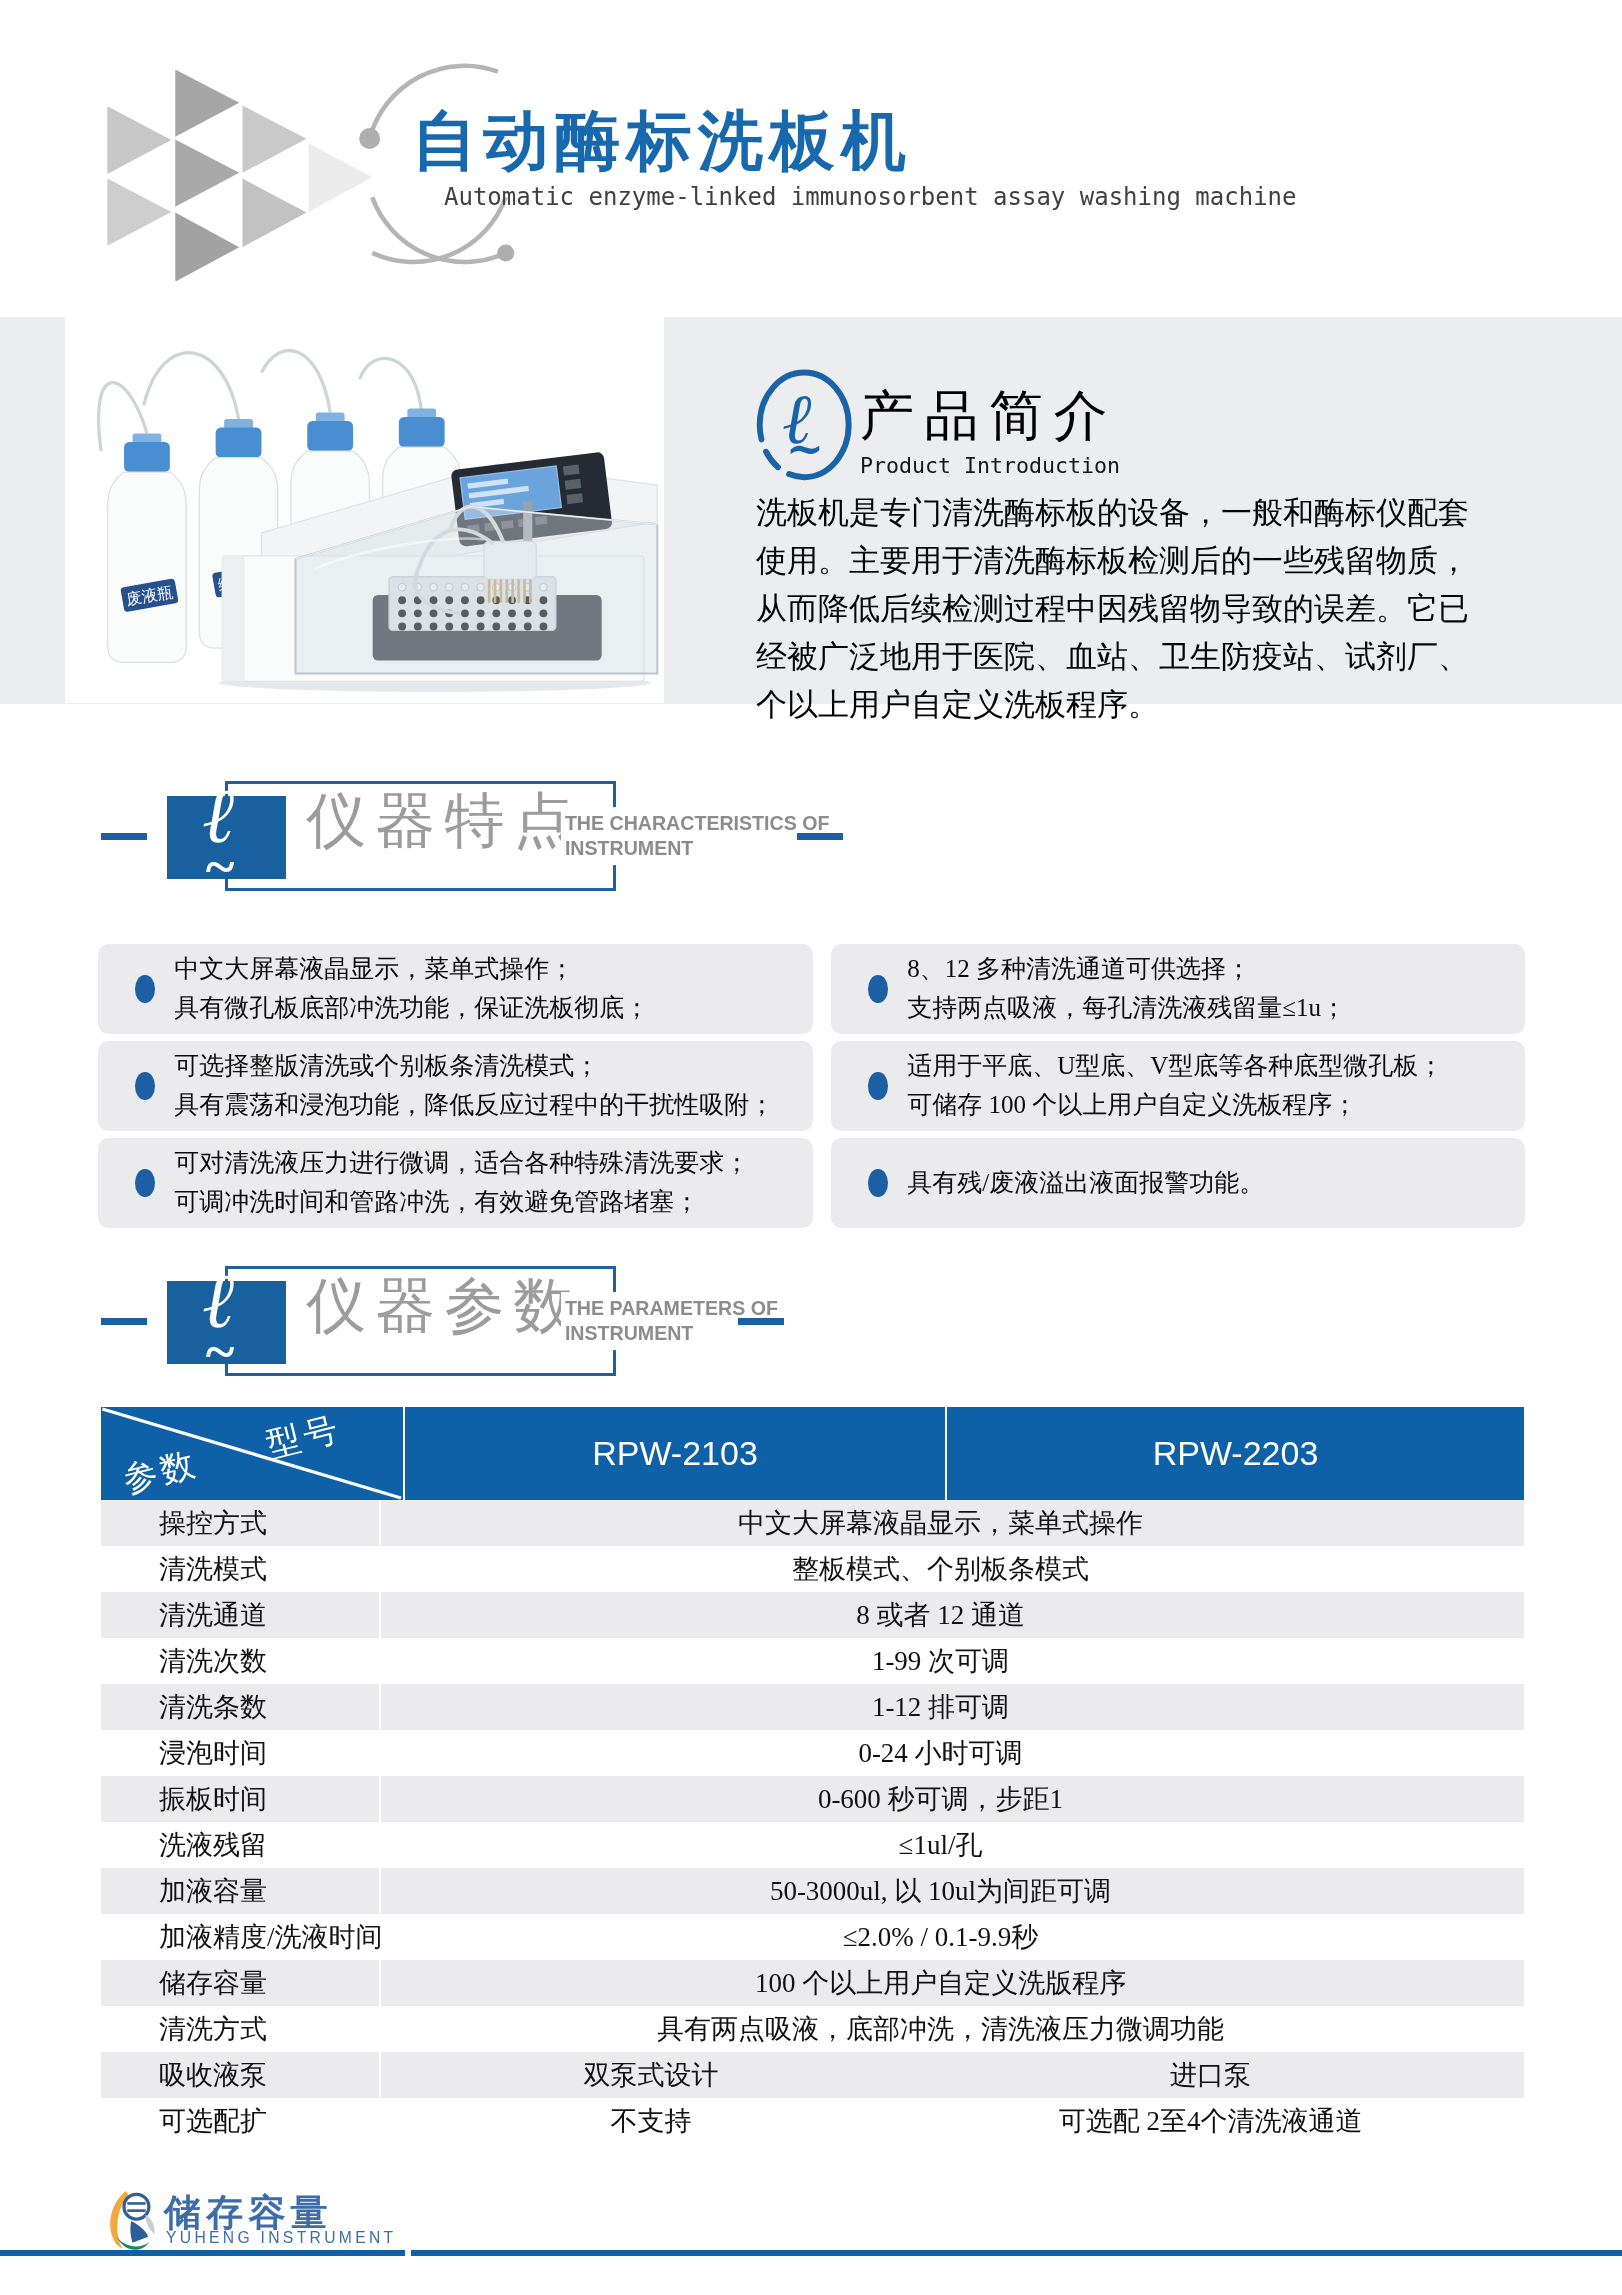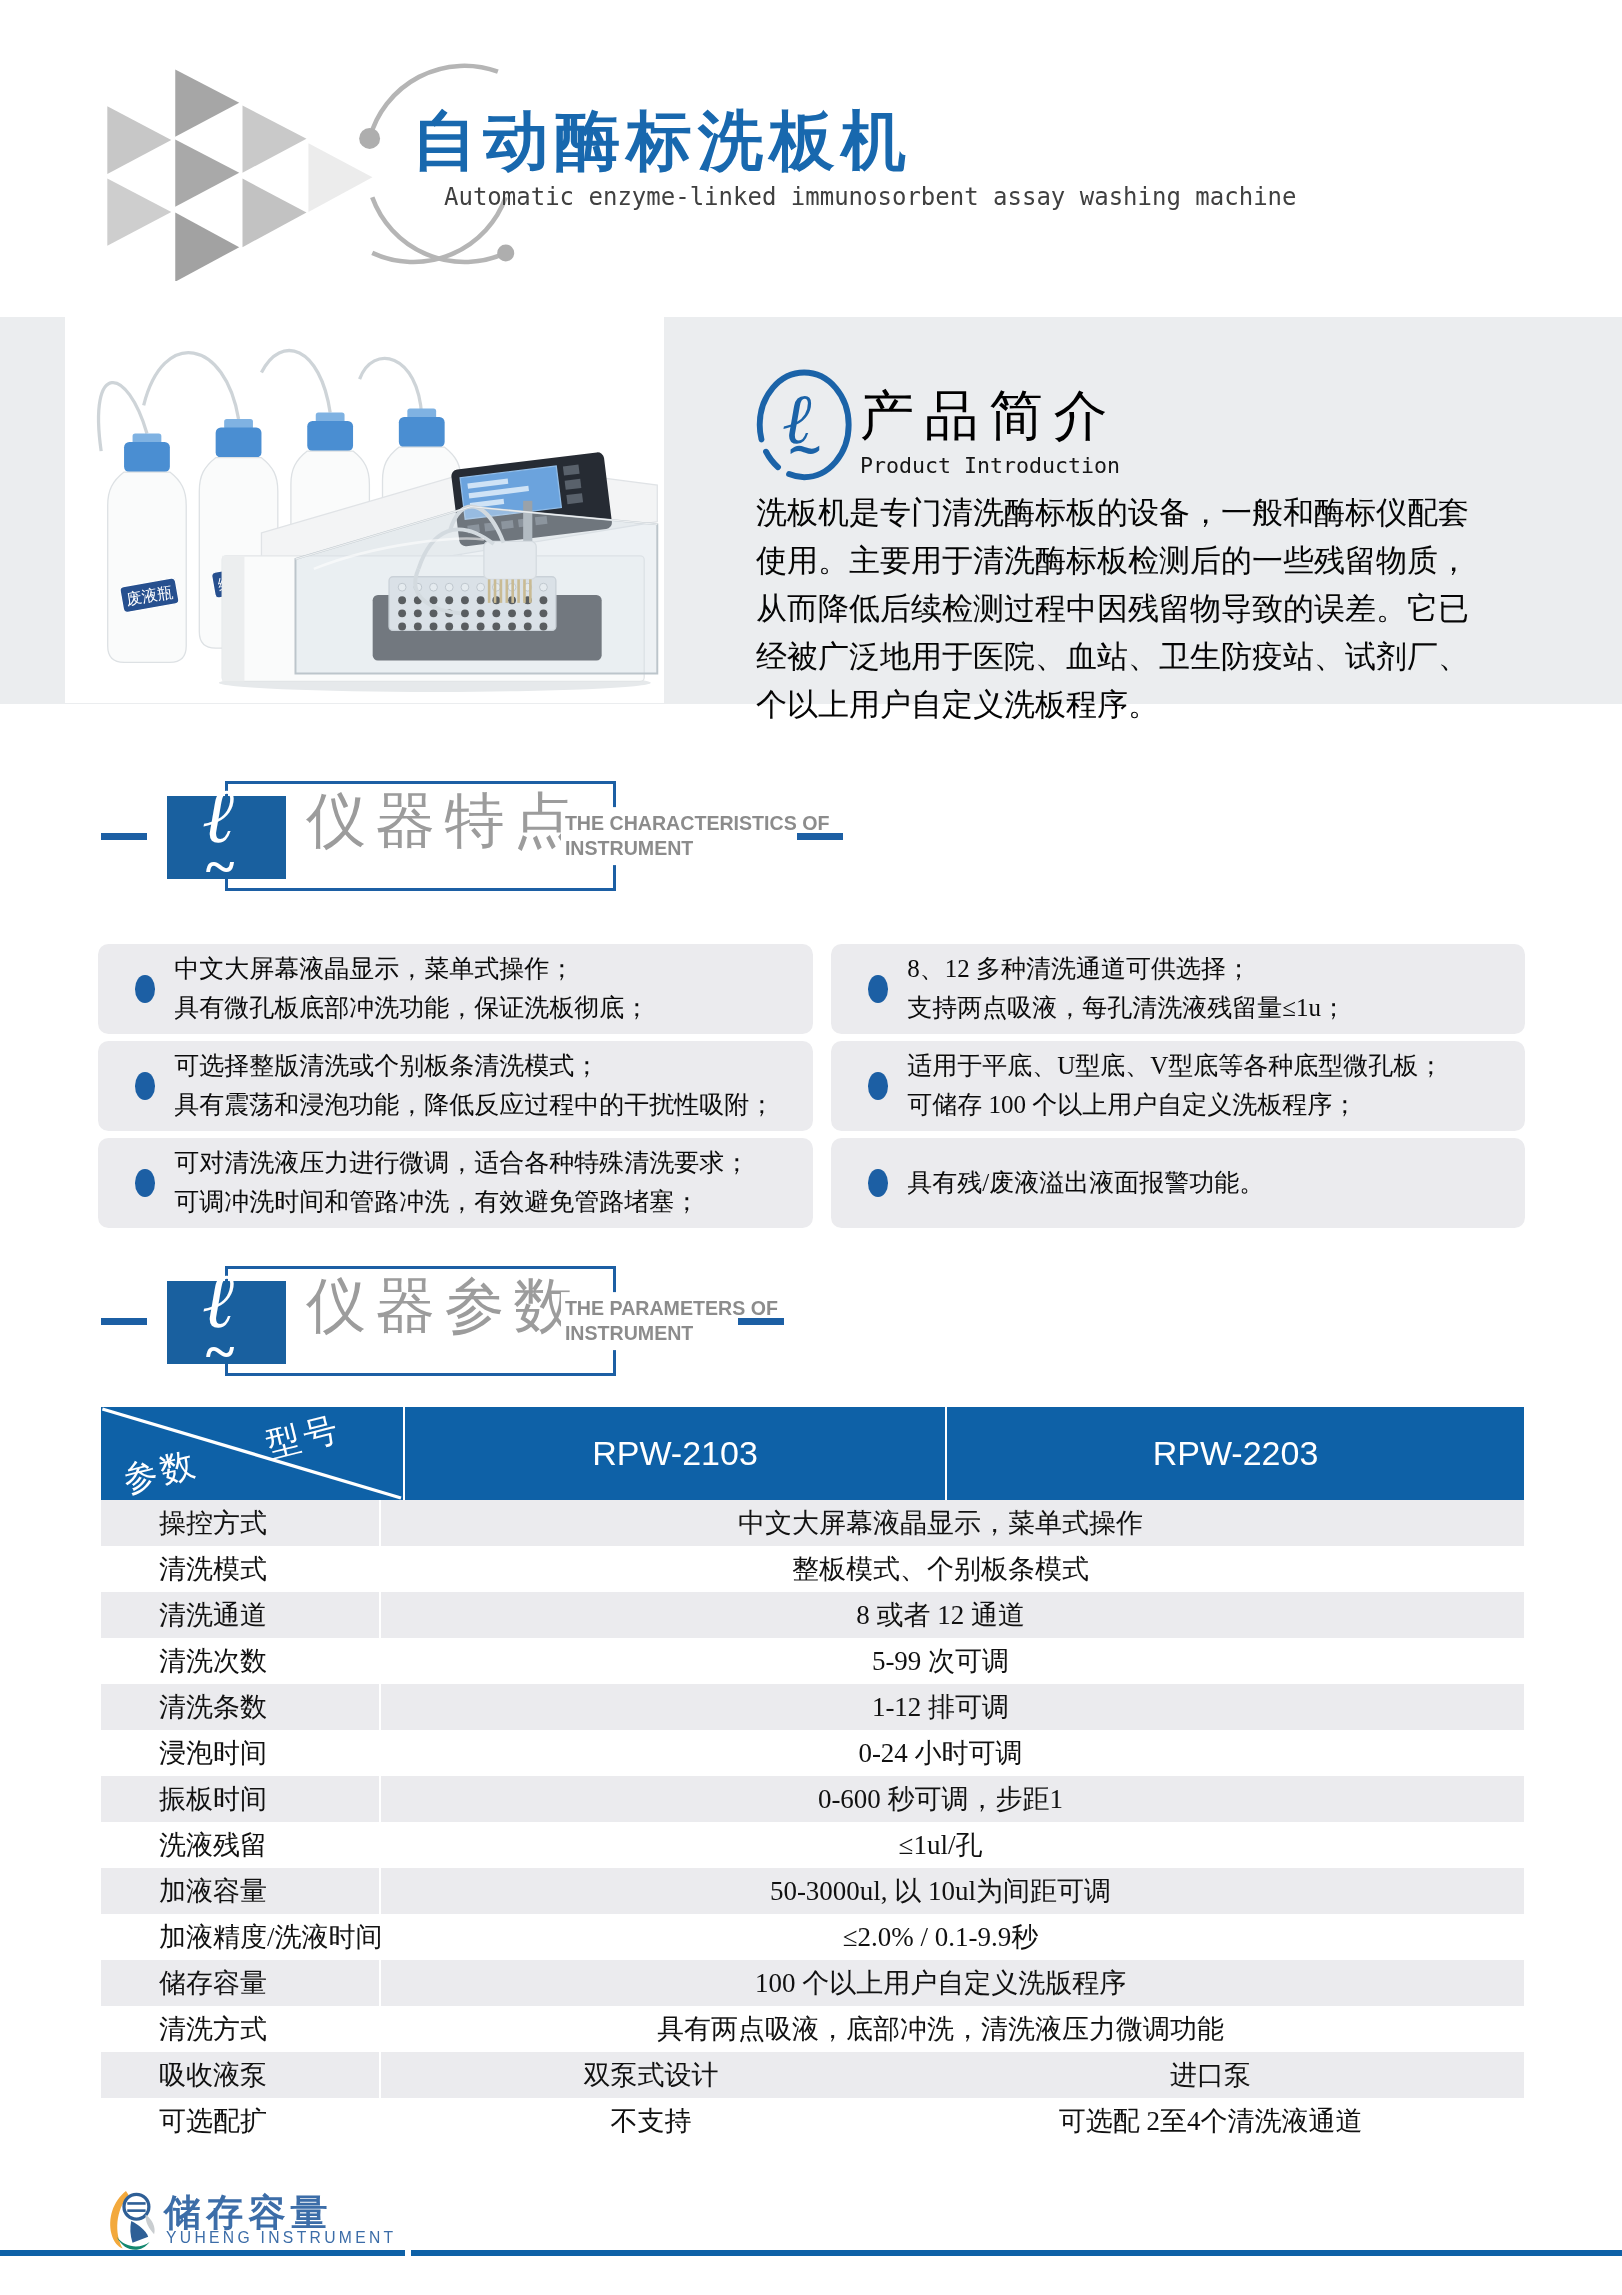--- a/index.html
+++ b/index.html
@@ -326,21 +326,21 @@
     <div class="trow">
         <div class="tlabel">清洗模式</div>
         <div class="tvalue">整板模式、个别板条模式</div>
       </div>
     <div class="trow">
         <div class="tlabel">清洗通道</div>
         <div class="tvalue">8 或者 12 通道</div>
       </div>
     <div class="trow">
         <div class="tlabel">清洗次数</div>
-        <div class="tvalue">5-99 次可调</div>
+        <div class="tvalue">1-99 次可调</div>
       </div>
     <div class="trow">
         <div class="tlabel">清洗条数</div>
         <div class="tvalue">1-12 排可调</div>
       </div>
     <div class="trow">
         <div class="tlabel">浸泡时间</div>
         <div class="tvalue">0-24 小时可调</div>
       </div>
     <div class="trow">

